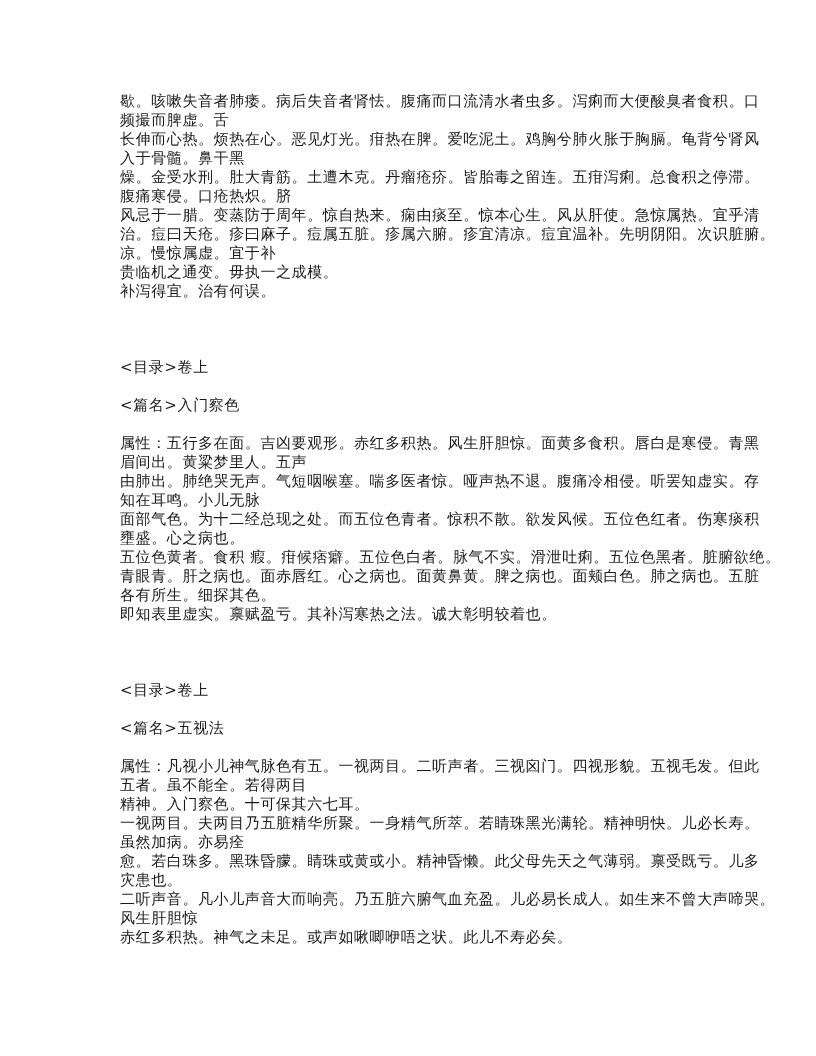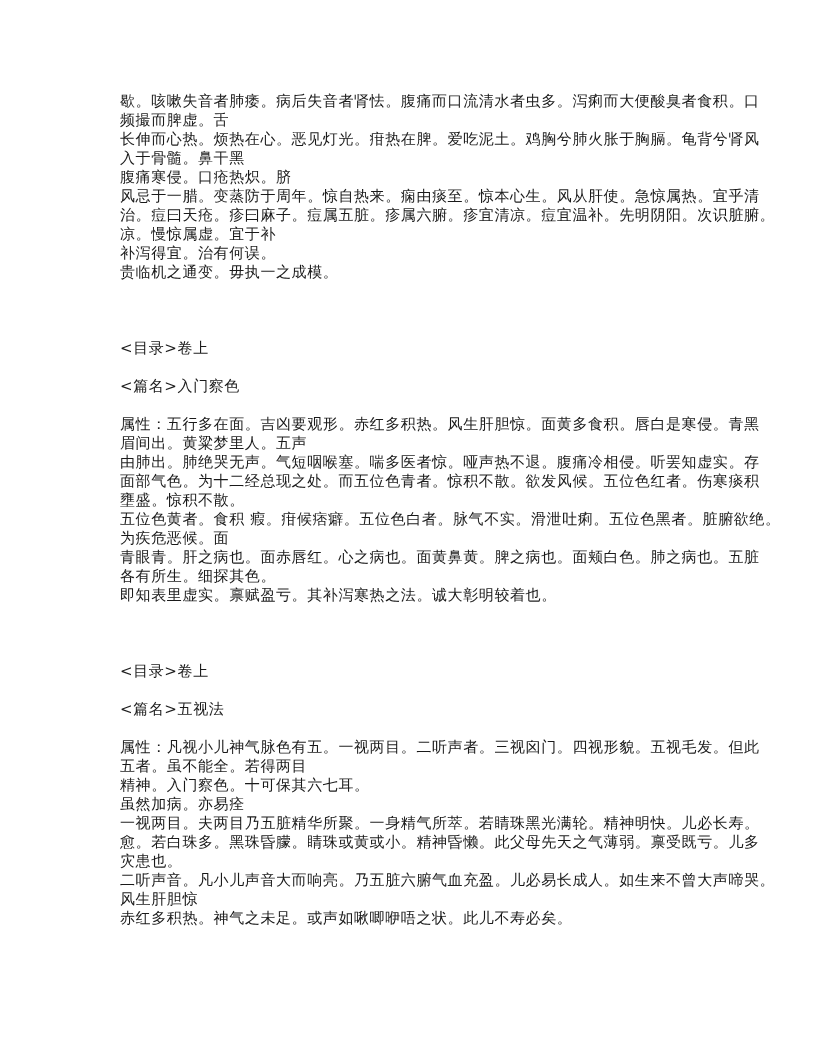--- a/index.html
+++ b/index.html
@@ -34,59 +34,60 @@
 </head>
 <body>
 
 <div class="page">
 
   <div>
     <div class="line">歇。咳嗽失音者肺痿。病后失音者肾怯。腹痛而口流清水者虫多。泻痢而大便酸臭者食积。口</div>
     <div class="line">频撮而脾虚。舌</div>
     <div class="line">长伸而心热。烦热在心。恶见灯光。疳热在脾。爱吃泥土。鸡胸兮肺火胀于胸膈。龟背兮肾风</div>
     <div class="line">入于骨髓。鼻干黑</div>
+    <div class="line">燥。金受水刑。肚大青筋。土遭木克。丹瘤疮疥。皆胎毒之留连。五疳泻痢。总食积之停滞。</div>
     <div class="line">腹痛寒侵。口疮热炽。脐</div>
     <div class="line">风忌于一腊。变蒸防于周年。惊自热来。痫由痰至。惊本心生。风从肝使。急惊属热。宜乎清</div>
     <div class="line">治。痘曰天疮。疹曰麻子。痘属五脏。疹属六腑。疹宜清凉。痘宜温补。先明阴阳。次识脏腑。</div>
     <div class="line">凉。慢惊属虚。宜于补</div>
+    <div class="line">贵临机之通变。毋执一之成模。</div>
     <div class="line">补泻得宜。治有何误。</div>
-    <div class="line">贵临机之通变。毋执一之成模。</div>
   </div>
 
   <div class="gap-large"></div>
 
   <div>
     <div class="line">&lt;目录&gt;卷上</div>
     <div class="gap-small"></div>
     <div class="line">&lt;篇名&gt;入门察色</div>
     <div class="gap-small"></div>
     <div class="line">属性：五行多在面。吉凶要观形。赤红多积热。风生肝胆惊。面黄多食积。唇白是寒侵。青黑</div>
     <div class="line">眉间出。黄粱梦里人。五声</div>
     <div class="line">由肺出。肺绝哭无声。气短咽喉塞。喘多医者惊。哑声热不退。腹痛冷相侵。听罢知虚实。存</div>
+    <div class="line">知在耳鸣。小儿无脉</div>
     <div class="line">面部气色。为十二经总现之处。而五位色青者。惊积不散。欲发风候。五位色红者。伤寒痰积</div>
-    <div class="line">壅盛。惊积不散。</div>
+    <div class="line">壅盛。心之病也。</div>
     <div class="line">五位色黄者。食积 瘕。疳候痞癖。五位色白者。脉气不实。滑泄吐痢。五位色黑者。脏腑欲绝。</div>
-    <div class="line">为疾危恶候。面</div>
     <div class="line">青眼青。肝之病也。面赤唇红。心之病也。面黄鼻黄。脾之病也。面颊白色。肺之病也。五脏</div>
     <div class="line">各有所生。细探其色。</div>
     <div class="line">即知表里虚实。禀赋盈亏。其补泻寒热之法。诚大彰明较着也。</div>
   </div>
 
   <div class="gap-large"></div>
 
   <div>
     <div class="line">&lt;目录&gt;卷上</div>
     <div class="gap-small"></div>
     <div class="line">&lt;篇名&gt;五视法</div>
     <div class="gap-small"></div>
     <div class="line">属性：凡视小儿神气脉色有五。一视两目。二听声者。三视囟门。四视形貌。五视毛发。但此</div>
     <div class="line">五者。虽不能全。若得两目</div>
     <div class="line">精神。入门察色。十可保其六七耳。</div>
+    <div class="line">一视两目。夫两目乃五脏精华所聚。一身精气所萃。若睛珠黑光满轮。精神明快。儿必长寿。</div>
     <div class="line">虽然加病。亦易痊</div>
-    <div class="line">一视两目。夫两目乃五脏精华所聚。一身精气所萃。若睛珠黑光满轮。精神明快。儿必长寿。</div>
     <div class="line">愈。若白珠多。黑珠昏朦。睛珠或黄或小。精神昏懒。此父母先天之气薄弱。禀受既亏。儿多</div>
     <div class="line">灾患也。</div>
     <div class="line">二听声音。凡小儿声音大而响亮。乃五脏六腑气血充盈。儿必易长成人。如生来不曾大声啼哭。</div>
     <div class="line">风生肝胆惊</div>
     <div class="line">赤红多积热。神气之未足。或声如啾唧咿唔之状。此儿不寿必矣。</div>
   </div>
 
 </div>
 
 </body></html>

